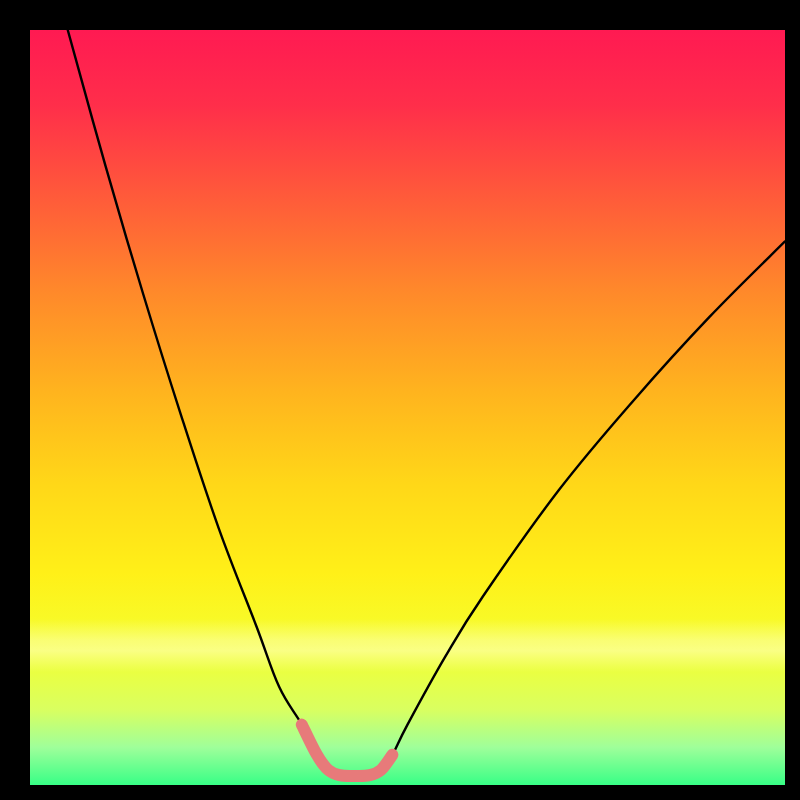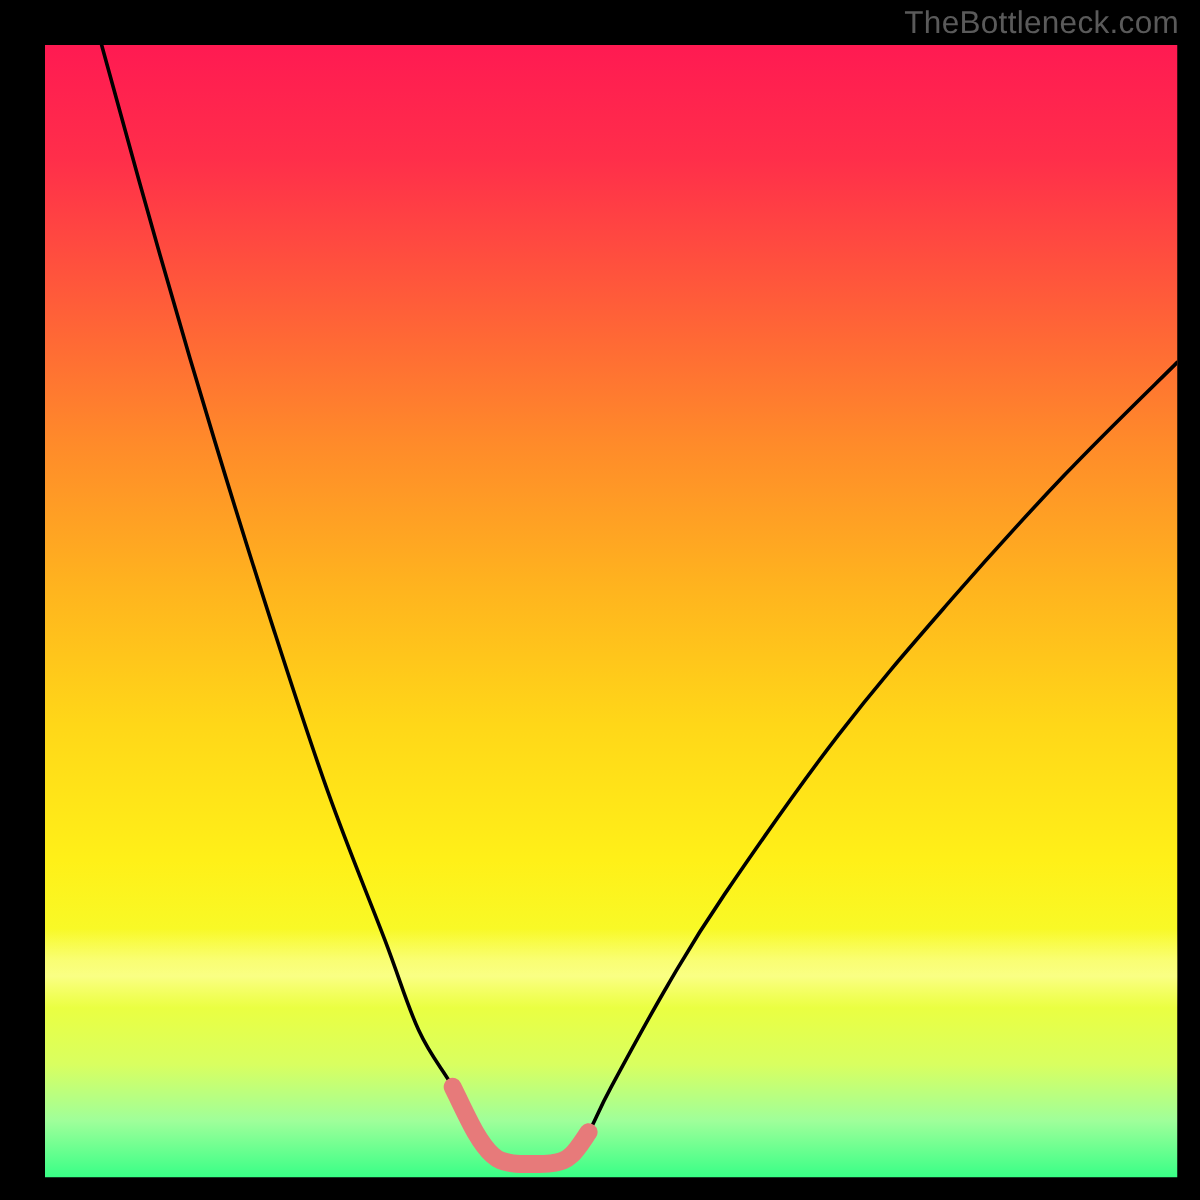--- a/index.html
+++ b/index.html
@@ -80,14 +80,13 @@
     <div class="gradient"></div>
     <div class="pale-band"></div>
 
     <svg class="curves" viewBox="0 0 755 755" preserveAspectRatio="none">
       <path d="M 37.75 0 C 44.545 24.462000000000014, 61.91 88.3350000000001, 75.5 135.9000000000001 C 89.09 183.4650000000001, 99.66 219.40300000000002, 113.25 264.25 C 126.84 309.097, 137.41 342.92100000000005, 151 385.05 C 164.59 427.179, 175.16 460.24799999999993, 188.75 498.29999999999995 C 202.34 536.352, 215.628 567.9110000000001, 226.5 596.45 C 237.372 624.989, 240.996 639.183, 249.15 656.85 C 257.30400000000003 674.517, 265.005 682.369, 271.8 694.6 C 278.595 706.831, 282.14349999999996 716.646, 286.9 724.8 C 291.6565 732.954, 296.1865 737.182, 298.225 739.9" fill="none" stroke="#000000" stroke-width="2.4" stroke-linecap="round"></path>
       <path d="M 351.07500000000005 739.9 C 353.11350000000004 737.182, 357.64349999999996 732.954, 362.4 724.8 C 367.1565 716.646, 367.98699999999997 712.267, 377.5 694.6 C 387.01300000000003 676.933, 401.6600000000001 649.7529999999999, 415.25000000000006 626.65 C 428.84000000000003 603.547, 432.615 596.148, 453 566.25 C 473.385 536.352, 501.32 495.884, 528.5 460.55 C 555.68 425.216, 576.82 401.207, 604 369.95 C 631.18 338.693, 652.32 315.43899999999996, 679.5 286.9 C 706.68 258.361, 741.41 224.98999999999998, 755 211.39999999999998" fill="none" stroke="#000000" stroke-width="2.4" stroke-linecap="round"></path>
       <path d="M 271.8 694.6 C 274.51800000000003 700.0360000000001, 282.14349999999996 716.646, 286.9 724.8 C 291.6565 732.954, 294.148 736.2307, 298.225 739.9 C 302.302 743.5693, 304.79349999999994 744.0977999999999, 309.54999999999995 745.185 C 314.30649999999997 746.2722, 319.21399999999994 745.94, 324.65 745.94 C 330.086 745.94, 334.9935 746.2722, 339.75 745.185 C 344.5065 744.0977999999999, 346.99800000000005 743.5693, 351.07500000000005 739.9 C 355.15200000000004 736.2307, 360.3615 727.5179999999999, 362.4 724.8" fill="none" stroke="#e77a7a" stroke-width="12" stroke-linecap="round" stroke-linejoin="round"></path>
     </svg>
   </div>
 
-  <div class="watermark">TheBottleneck.com</div>
 </div>
 
 </body></html>

